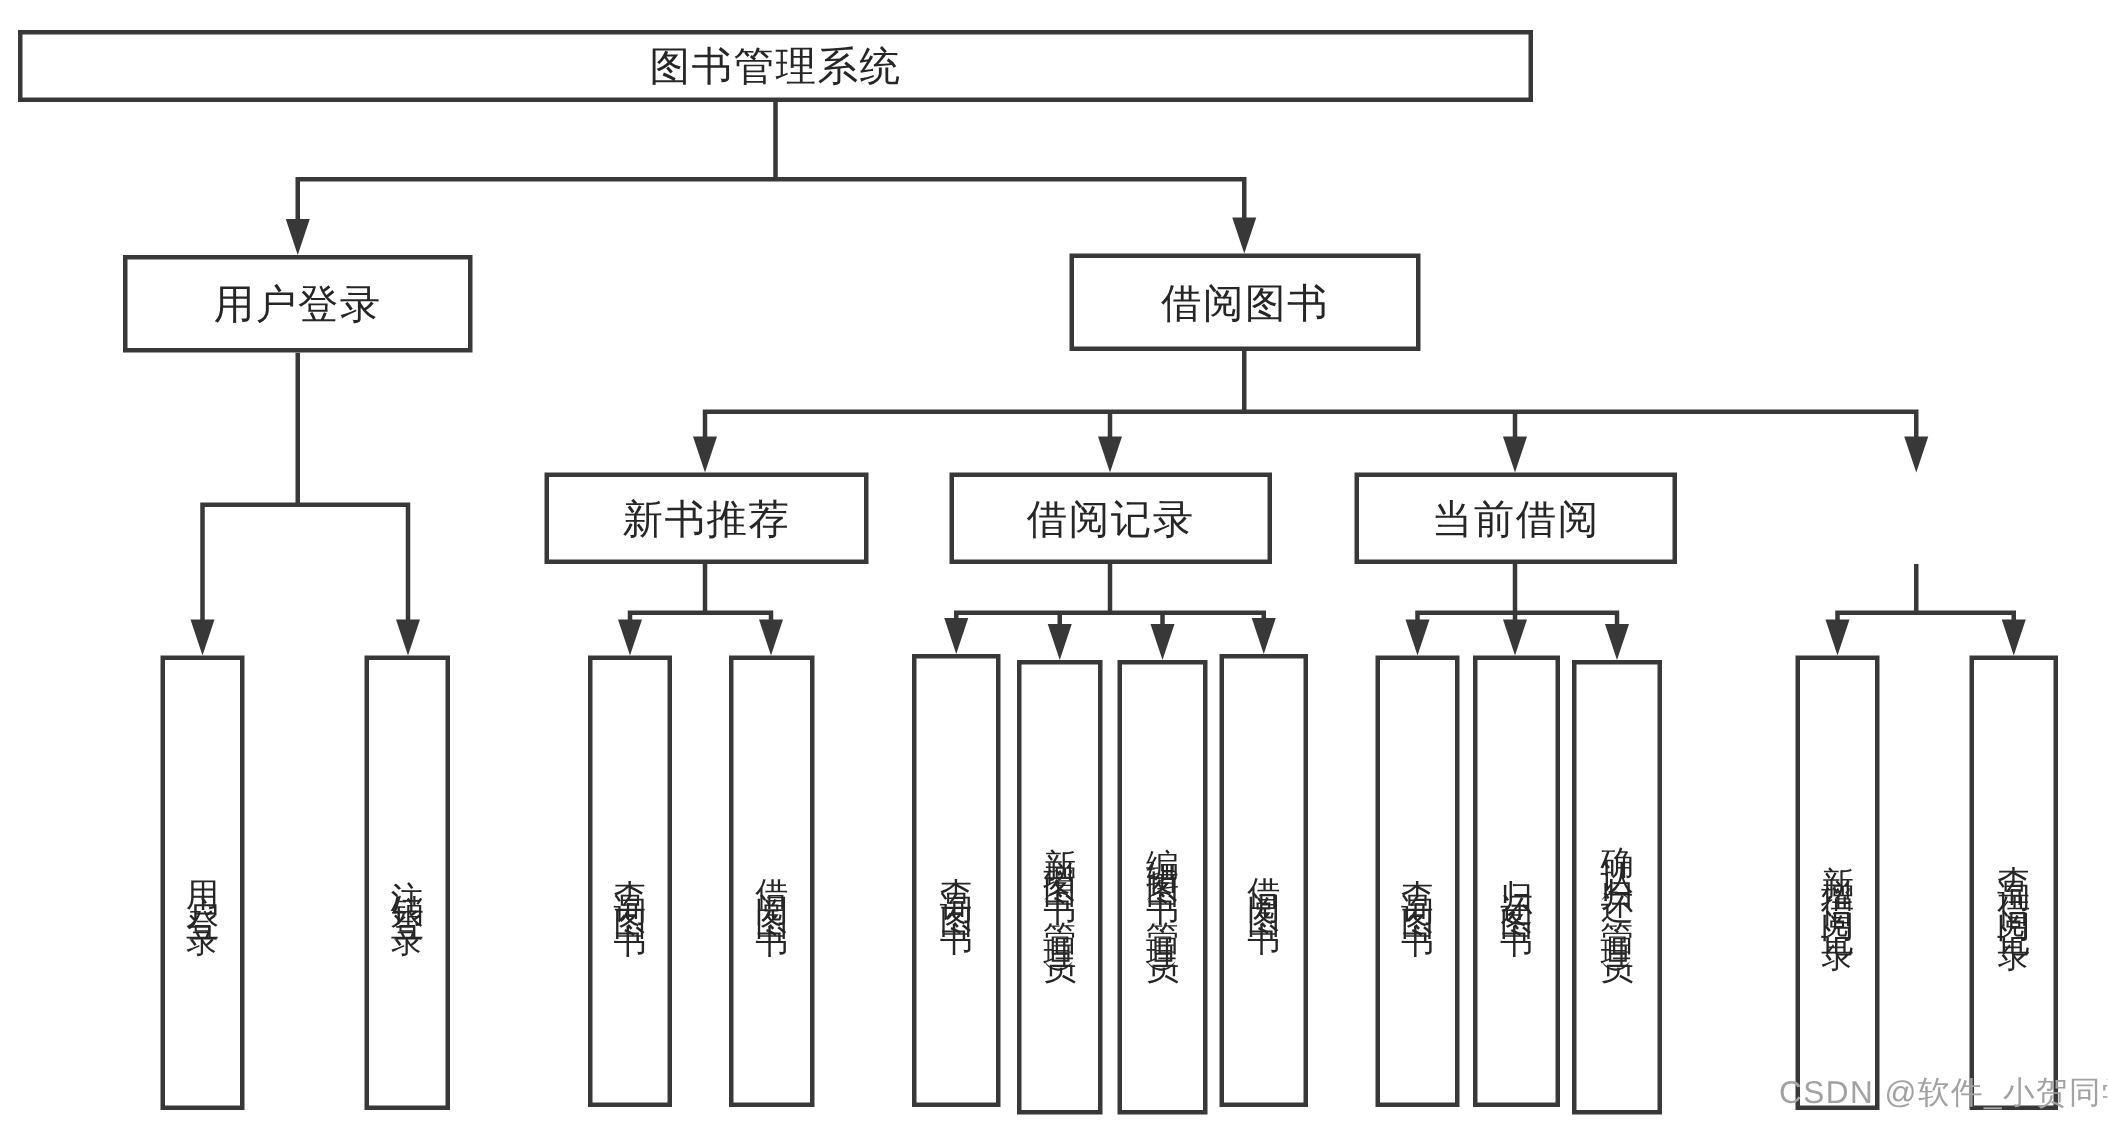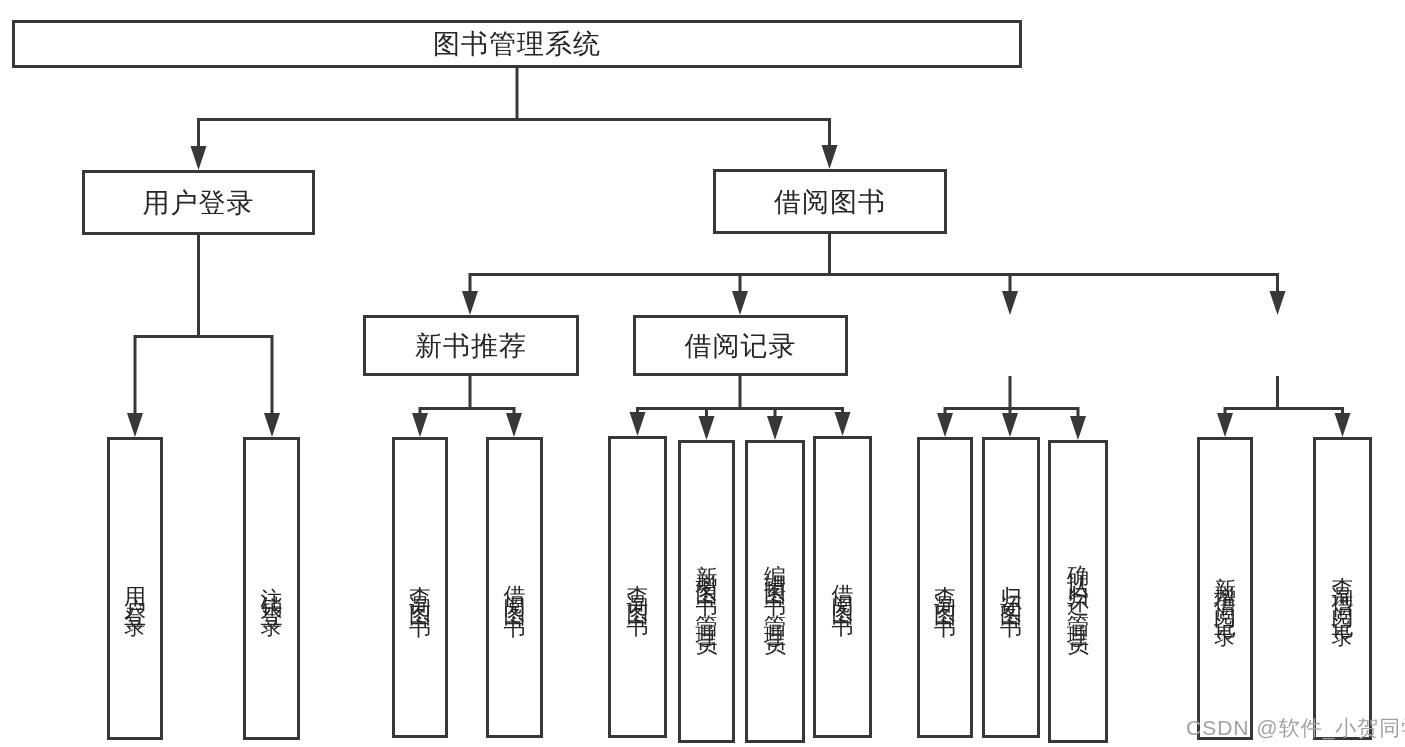--- a/index.html
+++ b/index.html
@@ -108,20 +108,21 @@
       M1334.5 413 L1350.5 413 L1342.5 437 Z"></path>
   </svg>
 
   <div class="node" style="left:12px;top:20px;width:1010px;height:48px">图书管理系统</div>
 
   <div class="node" style="left:82px;top:170px;width:233px;height:65px">用户登录</div>
   <div class="node" style="left:713px;top:169px;width:234px;height:65px">借阅图书</div>
 
   <div class="node" style="left:363px;top:315px;width:216px;height:61px">新书推荐</div>
   <div class="node" style="left:633px;top:315px;width:215px;height:61px">借阅记录</div>
+  <div class="node" style="left:903px;top:315px;width:215px;height:61px">当前借阅</div>
 
   <div class="node vnode" style="left:107px;top:437px;width:56px;height:303px">用户登录</div>
   <div class="node vnode" style="left:243px;top:437px;width:57px;height:303px">注销登录</div>
 
   <div class="node vnode" style="left:392px;top:437px;width:56px;height:301px">查询图书</div>
   <div class="node vnode" style="left:486px;top:437px;width:57px;height:301px">借阅图书</div>
 
   <div class="node vnode" style="left:608px;top:436px;width:59px;height:302px">查询图书</div>
   <div class="node vnode" style="left:678px;top:440px;width:57px;height:303px">新增图书（管理员）</div>
   <div class="node vnode" style="left:745px;top:440px;width:60px;height:303px">编辑图书（管理员）</div>

